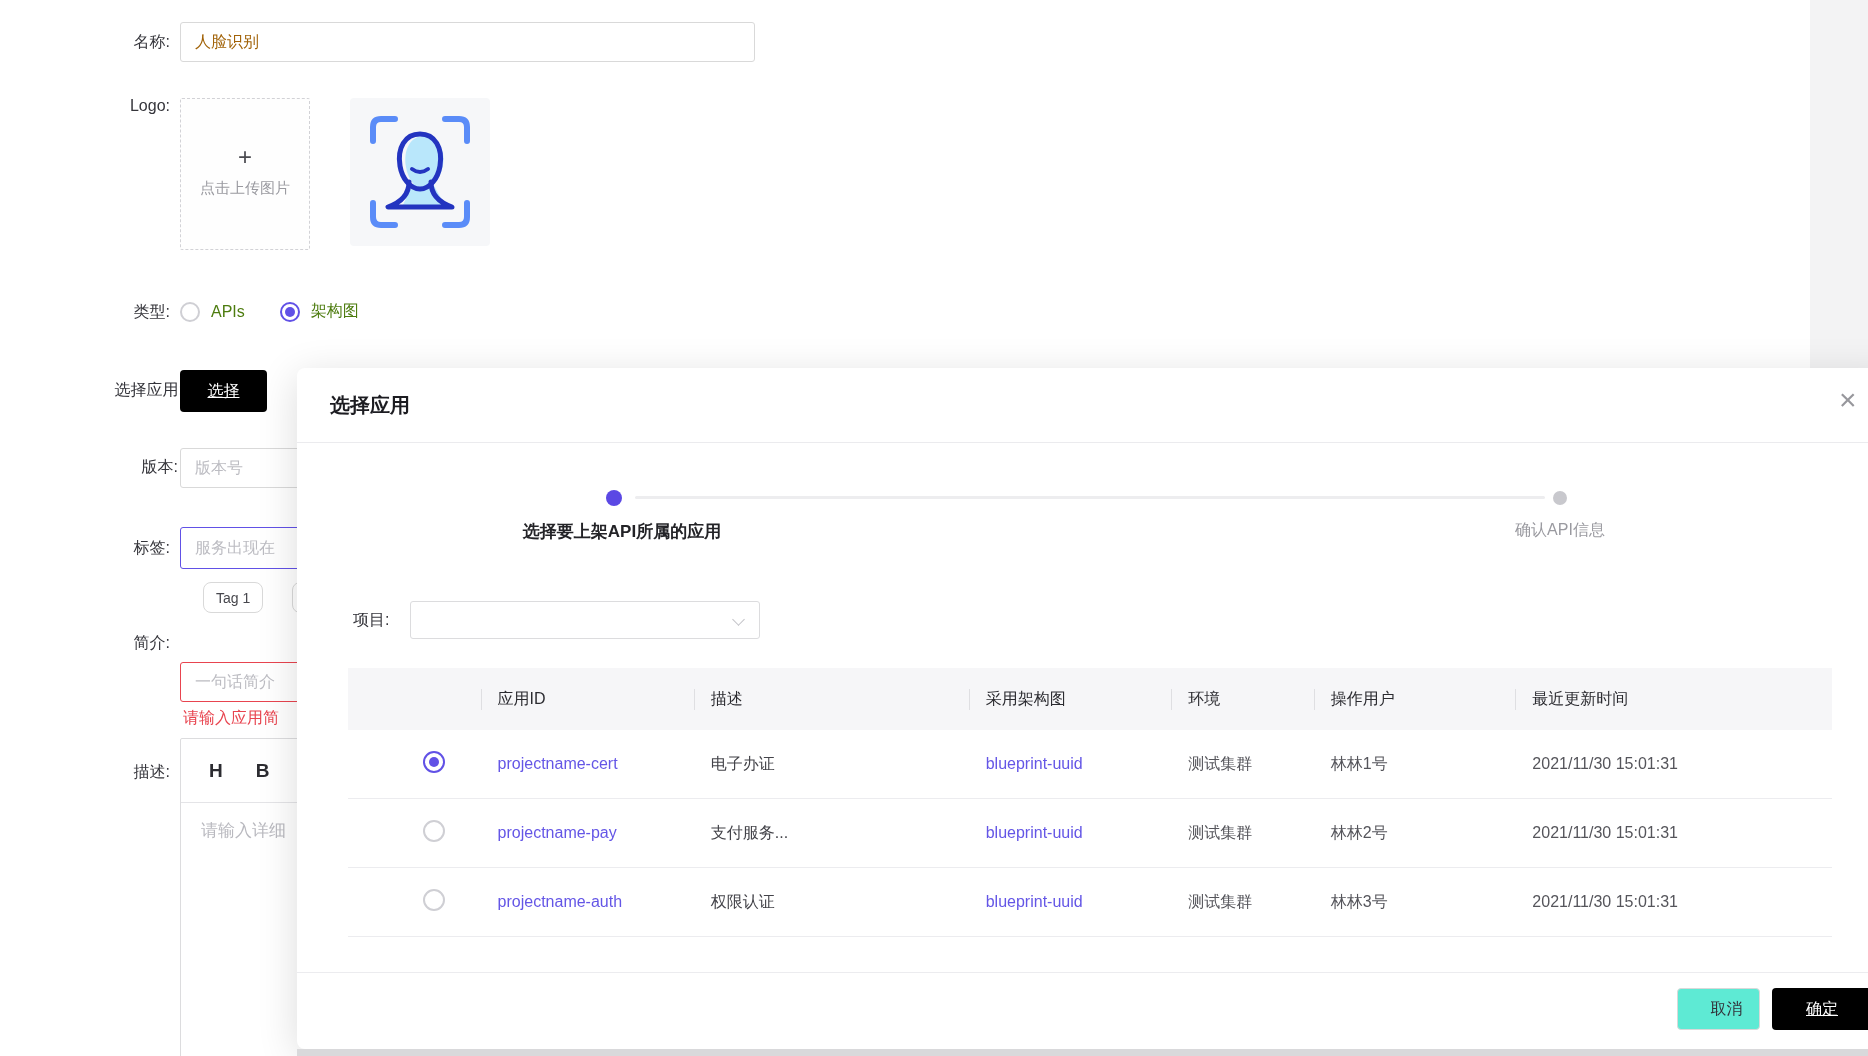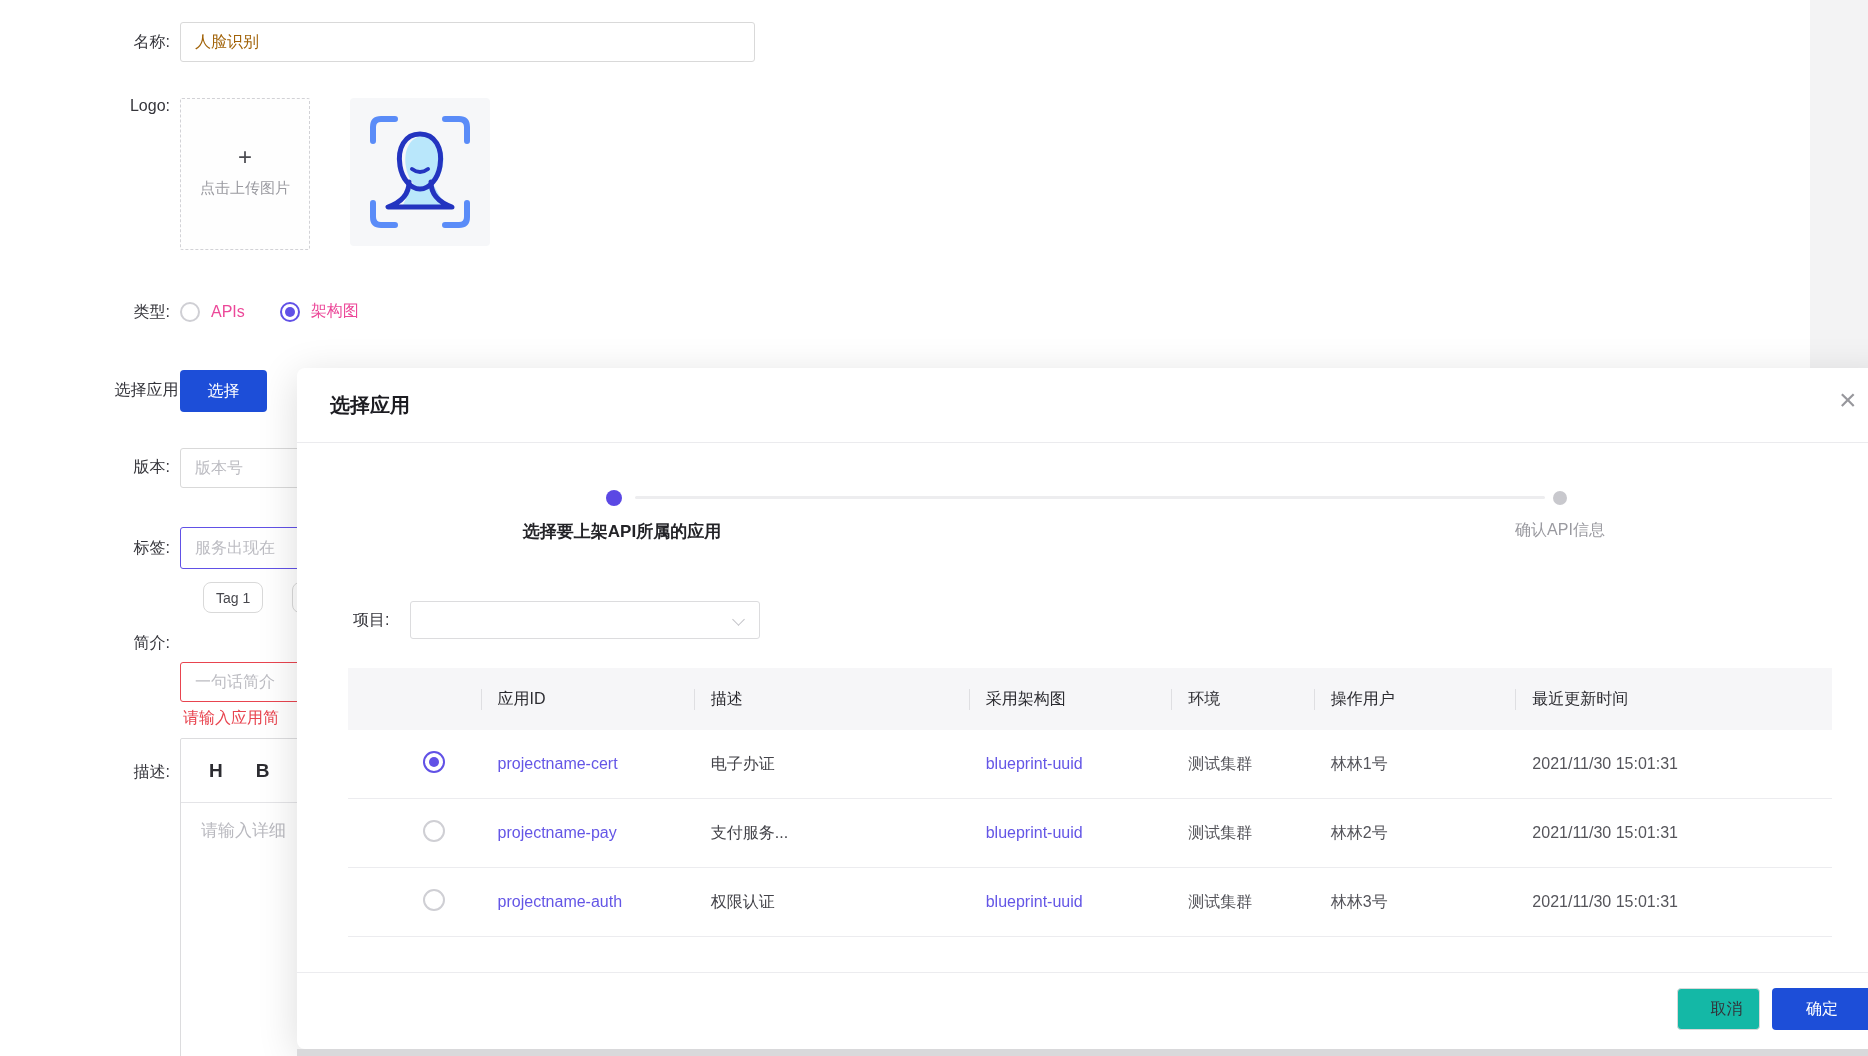--- a/index.html
+++ b/index.html
@@ -21,24 +21,24 @@
   .upload-plus { font-size:24px; color:#4a4a50; font-weight:400; line-height:24px; }
   .upload-text { font-size:15px; color:#9a9aa0; }
 
   .logo-preview { left:350px; top:98px; width:140px; height:148px; background:#f6f7f9; border-radius:4px; display:flex; align-items:center; justify-content:center; }
 
   .radio { width:20px; height:20px; border-radius:50%; border:2px solid #cfcfd4; background:#fff; position:relative; display:inline-block; flex:none; }
   .radio.checked { border-color:#6151e6; }
   .radio.checked::after { content:""; position:absolute; left:50%; top:50%; width:10px; height:10px; margin:-5px 0 0 -5px; border-radius:50%; background:#6151e6; }
 
   .type-row { left:180px; top:301px; display:flex; align-items:center; gap:11px; }
-  .type-opt-label { font-size:16px; color:#ec4899; margin-right:24px; }
+  .type-opt-label { font-size:16px; color:#4d7c0f; margin-right:24px; }
 
   .btn { display:flex; align-items:center; justify-content:center; font-size:16px; border-radius:4px; cursor:pointer; font-family:inherit; }
-  .btn-primary { background:#1d4ed8; color:#fff; border:none; }
+  .btn-primary { background:#000000; color:#fff; border:none;text-decoration:underline; }
   .select-btn { left:180px; top:370px; width:87px; height:42px; }
 
   .tags-input { border-color:#6151e6 !important; }
   .tag-chip { position:absolute; height:31px; border:1px solid #d9d9d9; border-radius:8px; background:#fff; display:flex; align-items:center; justify-content:center; font-size:14px; color:#47474d; padding:0 12px; }
 
   .intro-input { border-color:#e8444f !important; }
   .error-text { position:absolute; left:183px; top:708px; font-size:16px; color:#e8444f; }
 
   .editor { left:180px; top:738px; width:420px; height:330px; border:1px solid #dcdcde; border-radius:2px; background:#fff; }
   .editor-toolbar { height:64px; border-bottom:1px solid #e4e4e7; display:flex; align-items:center; gap:33px; padding-left:28px; }
@@ -83,21 +83,21 @@
   .c1 { width:214px; } .c2 { width:283px; } .c3 { width:202px; }
   .c4 { width:135px; } .c5 { width:201px; } .c6 { width:352px; }
   .cell-link { color:#6456e6; font-size:16px; cursor:pointer; }
   .cell-dark { color:#434349; font-size:16px; }
   .cell-gray { color:#55555b; font-size:16px; }
   .t-radio { width:22px; height:22px; }
   .t-radio.checked::after { width:10px; height:10px; margin:-5px 0 0 -5px; }
 
   
   .modal-footer-line { position:absolute; left:0; top:604px; width:100%; height:1px; background:#ececef; }
-  .cancel-btn { position:absolute; left:1380px; top:620px; width:83px; height:42px; background:#14b8a6; border:1px solid #d9d9d9; color:#33333a;padding-left:16px; }
+  .cancel-btn { position:absolute; left:1380px; top:620px; width:83px; height:42px; background:#5eead4; border:1px solid #d9d9d9; color:#33333a;padding-left:16px; }
   .ok-btn { position:absolute; left:1475px; top:620px; width:100px; height:42px; }
 </style>
 </head>
 <body>
 
 <div class="abs right-strip"></div>
 
 <div>
 
   <div class="form-label" style="top:31px;">名称:</div>
@@ -133,21 +133,21 @@
   <div class="abs type-row">
     <span class="radio"></span>
     <span class="type-opt-label">APIs</span>
     <span class="radio checked"></span>
     <span class="type-opt-label">架构图</span>
   </div>
 
   <div class="form-label" style="top:379px;margin-left:13px;">选择应用:</div>
   <button class="abs btn btn-primary select-btn">选择</button>
 
-  <div class="form-label" style="top:456px;">版本:</div>
+  <div class="form-label" style="top:456px;margin-left:8px;">版本:</div>
   <input class="text-input" style="left: 180px; top: 448px; width: 290px; height: 40px;" placeholder="版本号">
 
   <div class="form-label" style="top:537px;">标签:</div>
   <input class="text-input tags-input" style="left: 180px; top: 527px; width: 290px; height: 42px;" placeholder="服务出现在">
   <div class="tag-chip" style="left:203px; top:582px;">
     <span>Tag 1</span>
   </div>
   <div class="tag-chip" style="left:292px; top:582px; width:40px;"></div>
 
   <div class="form-label" style="top:632px;">简介:</div>

